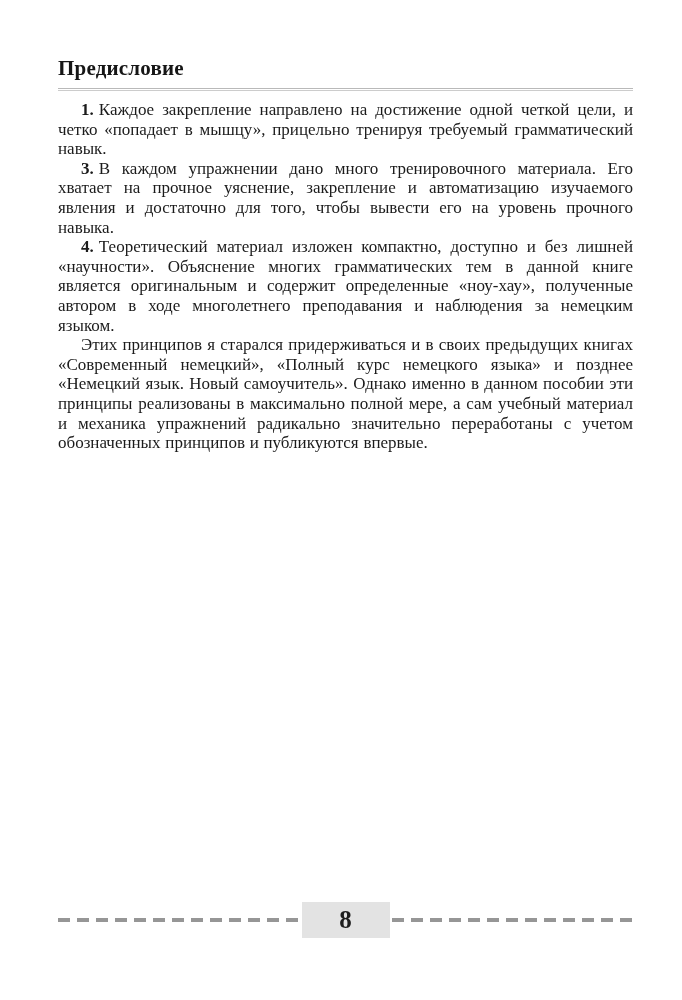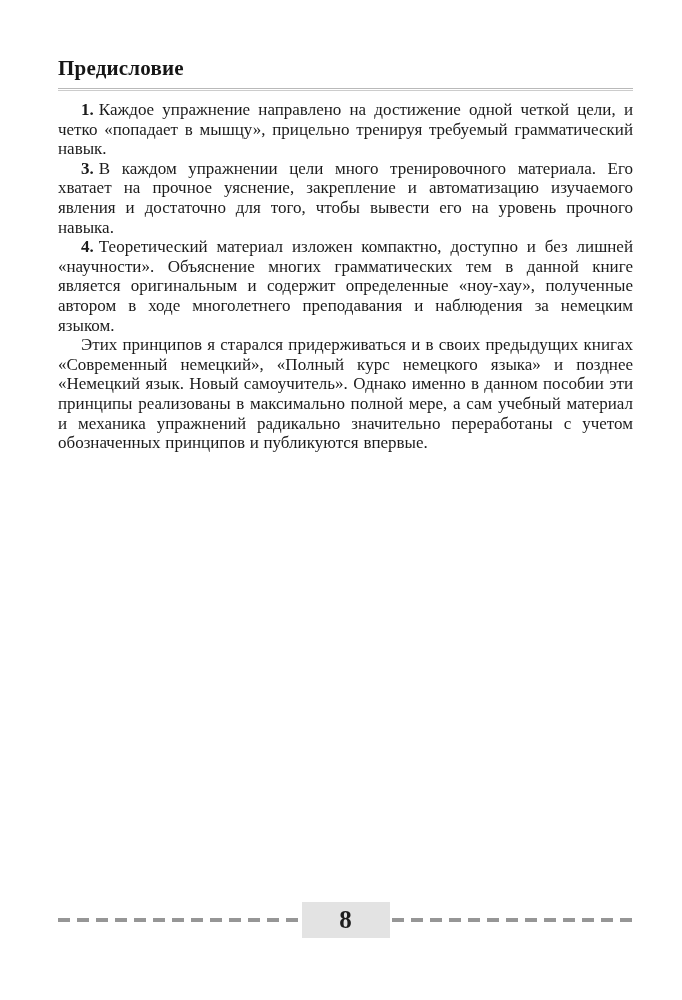--- a/index.html
+++ b/index.html
@@ -90,24 +90,24 @@
 <div class="page">
 
   <div class="content">
 
     <h1 class="title">Предисловие</h1>
 
     <div class="title-rule"></div>
 
     <div class="body-text">
 
-      <p><span class="para-num">1.</span><span>Каждое упражнение направлено на достижение одной четкой цели, и четко «попадает в мышцу», прицельно тренируя требуемый грамматический навык.</span></p>
+      <p><span class="para-num">1.</span><span>Каждое закрепление направлено на достижение одной четкой цели, и четко «попадает в мышцу», прицельно тренируя требуемый грамматический навык.</span></p>
 
 
-      <p><span class="para-num">3.</span><span>В каждом упражнении цели много тренировочного материала. Его хватает на прочное уяснение, закрепление и автоматизацию изучаемого явления и достаточно для того, чтобы вывести его на уровень прочного навыка.</span></p>
+      <p><span class="para-num">3.</span><span>В каждом упражнении дано много тренировочного материала. Его хватает на прочное уяснение, закрепление и автоматизацию изучаемого явления и достаточно для того, чтобы вывести его на уровень прочного навыка.</span></p>
 
       <p><span class="para-num">4.</span><span>Теоретический материал изложен компактно, доступно и без лишней «научности». Объяснение многих грамматических тем в данной книге является оригинальным и содержит определенные «ноу-хау», полученные автором в ходе многолетнего преподавания и наблюдения за немецким языком.</span></p>
 
       <p><span>Этих принципов я старался придерживаться и в своих предыдущих книгах «Современный немецкий», «Полный курс немецкого языка» и позднее «Немецкий язык. Новый самоучитель». Однако именно в данном пособии эти принципы реализованы в максимально полной мере, а сам учебный материал и механика упражнений радикально значительно переработаны с учетом обозначенных принципов и публикуются впервые.</span></p>
 
     </div>
   </div>
 
   <div class="footer">
     <div class="dash-line"></div>

